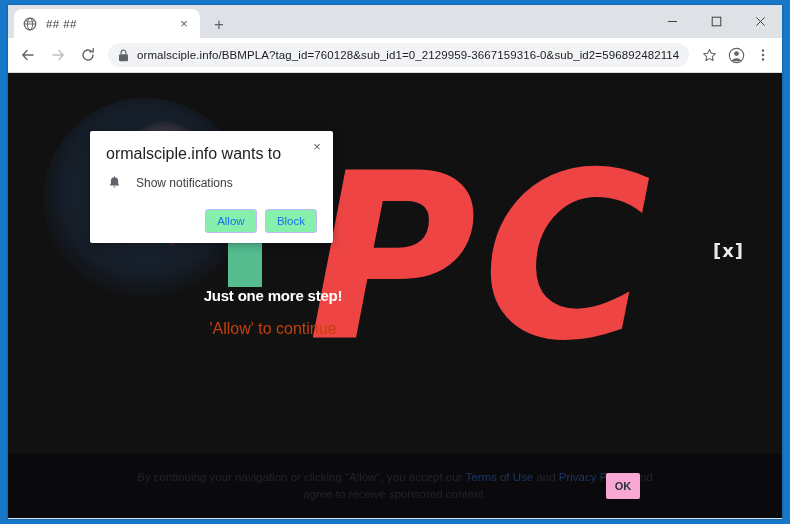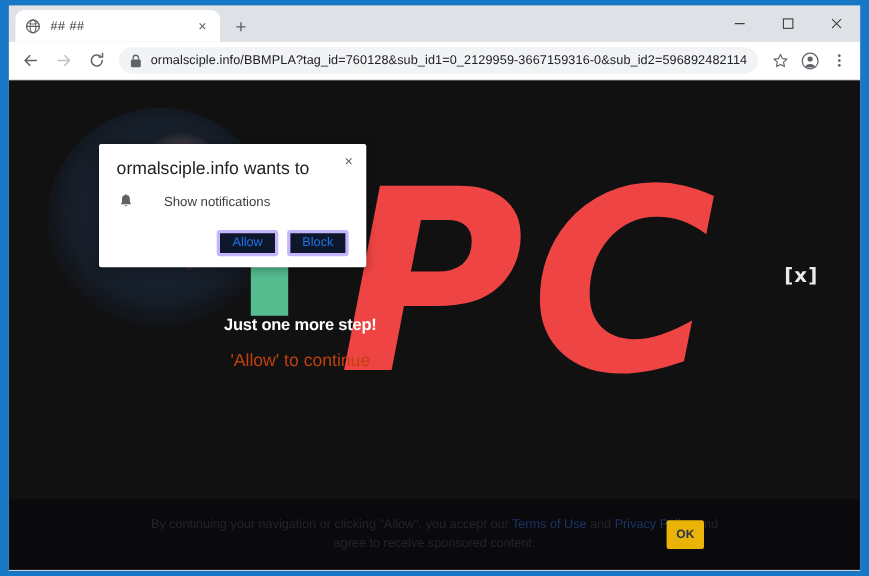--- a/index.html
+++ b/index.html
@@ -279,21 +279,21 @@
   .consent-link {
     color: #1b3566;
     text-decoration: none;
     margin-top: 16px;
   }
   .consent-ok {
     position: absolute;
     right: 142px; top: 50%;
     transform: translateY(-50%);
     width: 34px; height: 26px;
-    background: #eab308;
+    background: #f9a8d4;
     border-radius: 2px;
     display: flex; align-items: center; justify-content: center;
     font-size: 11px;
     font-weight: 700;
     color: #2b3146;
   }
 
   
   .permission {
     position: absolute;
@@ -325,36 +325,36 @@
     align-items: center;
     margin-bottom: 18px;
   }
   .perm-bell {
     flex: 0 0 16px;
     width: 16px; height: 16px;
     display: flex; align-items: center; justify-content: center;
     color: #5f6368;
   }
   .perm-row-label {
-    margin-left: 27px;
+    margin-left: 14px;
     font-size: 12px;
     color: #3c4043;
   }
   .perm-actions {
     display: flex;
     justify-content: flex-end;
     gap: 8px;
   }
   .perm-btn {
     min-width: 52px;
     height: 24px;
     padding: 0 11px;
-    border: 3px solid #c4b5fd;
+    border: 1px solid #c4b5fd;
     border-radius: 3px;
-    background: #0f172a;
+    background: #86efac;
     color: #1a73e8;
     font-size: 11.5px;
     font-family: "Liberation Sans", sans-serif;
     display: flex; align-items: center; justify-content: center;
   }
 </style>
 </head>
 <body>
 
 <div class="desktop">

